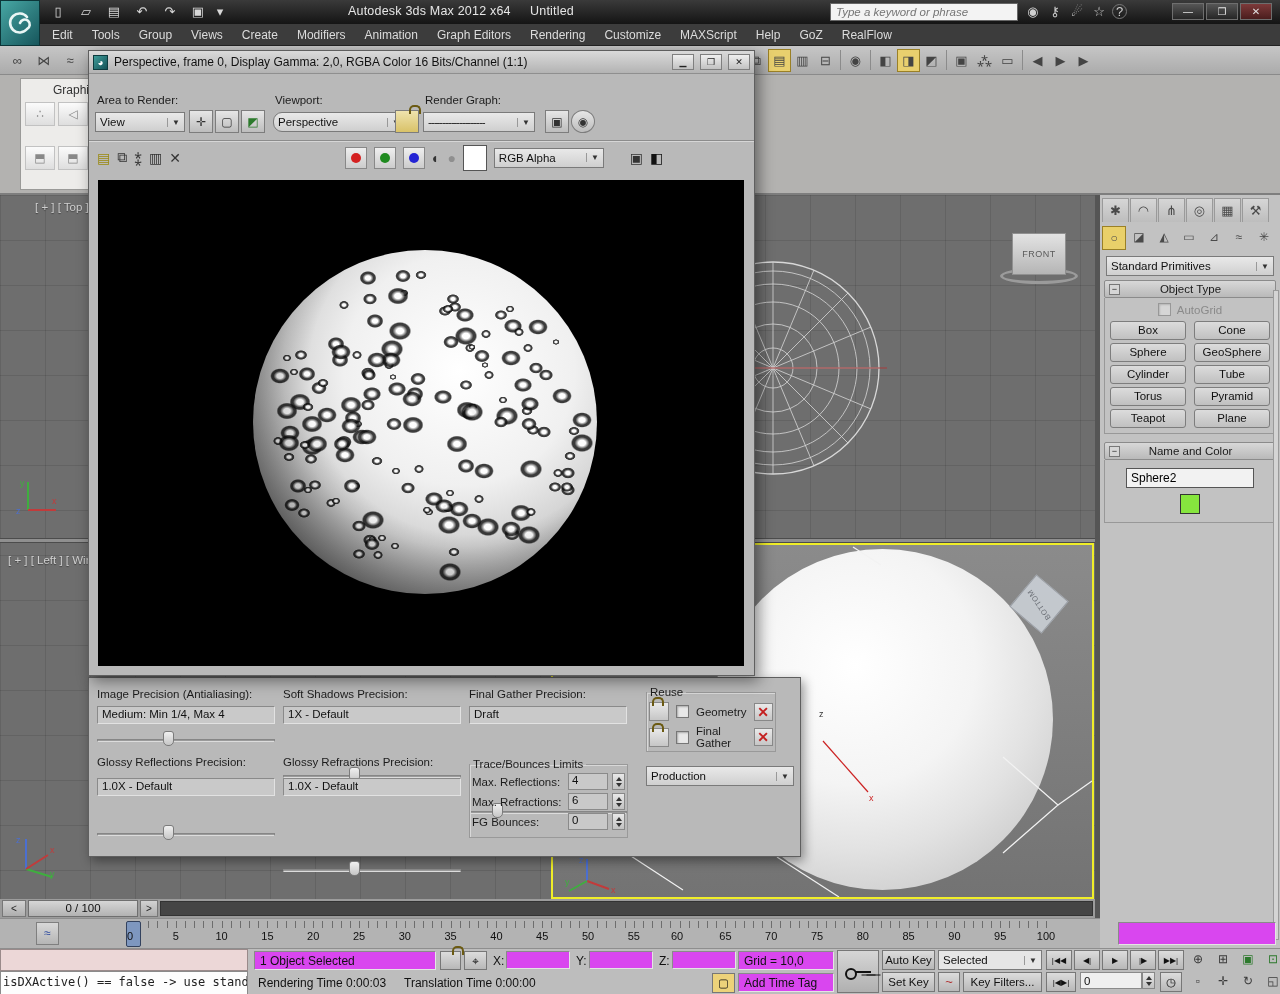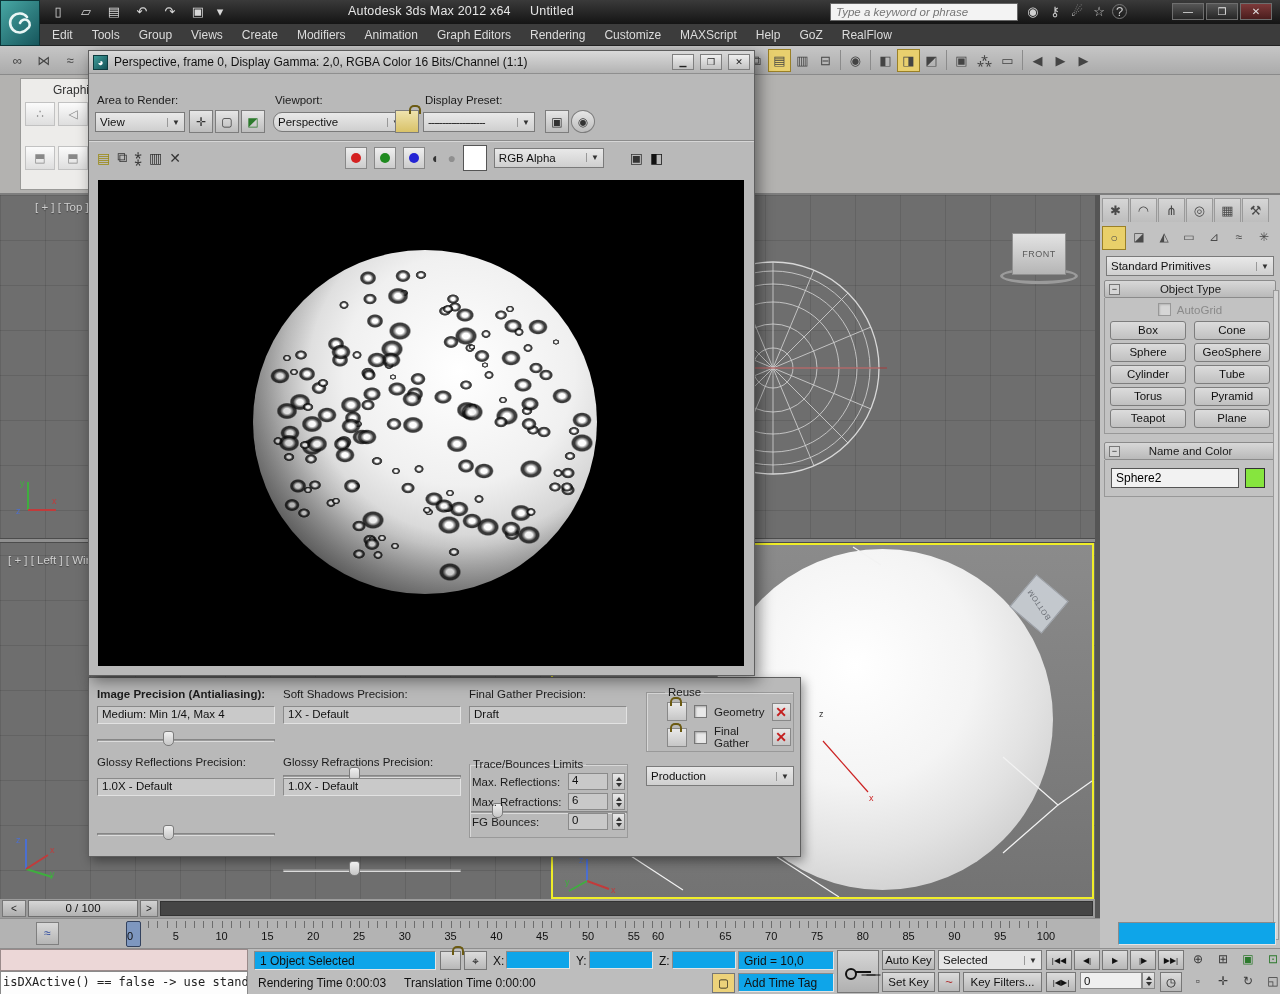--- a/index.html
+++ b/index.html
@@ -109,21 +109,21 @@
   .trackbar { left:0; top:918px; width:1100px; height:30px; background:#b3b3b3; border-top:1px solid #8e8e8e; z-index:55; }
   .ruler { position:absolute; left:130px; top:2px; width:918px; height:26px;
     background:repeating-linear-gradient(90deg, rgba(40,40,40,.5) 0 1px, transparent 1px 9.16px);
     background-size:917px 7px; background-repeat:no-repeat; }
   .tick-label { position:absolute; top:9px; font-size:11px; color:#111; transform:translateX(-50%); }
   .frame-handle { position:absolute; left:-4px; top:0px; width:15px; height:26px; background:#7e97bf; border:1px solid #33425e; border-radius:2px; }
   .mce-btn { position:absolute; left:36px; top:3px; width:23px; height:23px; background:linear-gradient(#d8d8d8,#b5b5b5); border:1px solid #7f7f7f; color:#2d4a9e; text-align:center; line-height:21px; font-size:12px; }
 
   
   .statusbar { left:0; top:948px; width:1280px; height:46px; background:#bdbdbd; border-top:1px solid #8e8e8e; z-index:60; }
-  .sunken { background:#0ea5e9; border:1px solid #8a8a8a; border-right-color:#e4e4e4; border-bottom-color:#e4e4e4; }
+  .sunken { background:#d946ef; border:1px solid #8a8a8a; border-right-color:#e4e4e4; border-bottom-color:#e4e4e4; }
   .st-txt { font-size:12px; color:#111; }
   .pinkline { position:absolute; left:0; top:0; width:248px; height:22px; background:#ecd7d7; border:1px solid #9a8a8a; }
   .listener { position:absolute; left:0; top:22px; width:248px; height:24px; background:#fdfdfd; border:1px solid #8a8a8a; font-family:"DejaVu Sans Mono", monospace; font-size:12px; color:#222; padding:3px 2px; white-space:nowrap; overflow:hidden; }
   .sbtn { background:linear-gradient(#dcdcdc,#b8b8b8); border:1px solid #777; font-size:11.5px; color:#111; text-align:center; }
   .navico { width:24px; height:20px; font-size:12px; color:#3a3a3a; text-align:center; line-height:19px; }
   .keybig { position:absolute; left:837px; top:1px; width:42px; height:43px; background:linear-gradient(#d6d6d6,#b0b0b0); border:1px solid #777; display:flex; align-items:center; justify-content:center; }
   .keyglyph { position:relative; width:26px; height:8px; }
   .keyglyph:before { content:""; position:absolute; left:0; top:0; width:8px; height:8px; border:2.5px solid #111; border-radius:50%; }
   .keyglyph:after { content:""; position:absolute; left:11px; top:3px; width:15px; height:2.5px; background:#111; box-shadow:10px 3px 0 -0.5px #111, 5px 3px 0 -0.5px #111; }
 </style>
@@ -318,21 +318,21 @@
         <span class="objbtn">Torus</span>
         <span class="objbtn">Pyramid</span>
         <span class="objbtn">Teapot</span>
         <span class="objbtn">Plane</span>
       </div>
   </div>
   <div class="rollout-h" style="margin-top:8px;">
     <span class="minus">−</span>
     <span class="t">Name and Color</span>
   </div>
-  <div class="rollout-b" style="display:flex; gap:6px; align-items:center; padding:8px 6px;">
+  <div class="rollout-b" style="display:flex; gap:6px; align-items:center; padding:8px 6px;flex-direction:column;">
     <input class="namefield" value="Sphere2" style="">
     <span style="width: 20px; height: 20px; border: 1px solid rgb(51, 51, 51); background: rgb(134, 229, 62);" id="obj-color"></span>
   </div>
 </div>
 <div class="abs scroll"></div>
 
 <div class="abs rfw">
   <div class="abs rfw-title">
     <span class="rfw-ico">◕</span>
     <span class="txt">Perspective, frame 0, Display Gamma: 2,0, RGBA Color 16 Bits/Channel (1:1)</span>
@@ -350,21 +350,21 @@
   <div class="abs sqbtn" style="left:126px; top:59px;">▢</div>
   <div class="abs sqbtn" style="left:152px; top:59px; color:#2c7a2c;">◩</div>
 
   <div class="abs rfw-label" style="left:186px; top:43px;">Viewport:</div>
   <div class="abs dd" style="left:184px; top:61px; width:132px;border-radius:9px;">
     <span>Perspective</span>
       <span class="arr">▼</span>
   </div>
   <div class="abs sqbtn" style="left:306px; top:59px; background:linear-gradient(#efe3ae,#d9c268);"><span class="padlock"></span></div>
 
-  <div class="abs rfw-label" style="left:336px; top:43px;">Display Preset:</div>
+  <div class="abs rfw-label" style="left:336px; top:43px;">Render Graph:</div>
   <div class="abs dd" style="left:334px; top:61px; width:112px; letter-spacing:-1px;">
     <span>--------------------</span>
       <span class="arr" style="letter-spacing:0;">▼</span>
   </div>
   <div class="abs sqbtn" style="left:456px; top:59px;">▣</div>
   <div class="abs sqbtn" style="left:482px; top:59px; border-radius:50%;">◉</div>
 
   <div class="abs rfw-tools">
     <span class="tool-g" style="color:#9a8a12;">▤</span>
     <span class="tool-g">⧉</span>
@@ -393,21 +393,21 @@
     <span class="tool-g" style="color:#111;">◧</span>
   </div>
 
   <div class="abs canvas">
     <div class="moon" id="moon" style="background-image: radial-gradient(circle at 63% 36%, rgba(0, 0, 0, 0) 52%, rgba(0, 0, 0, 0.35) 76%, rgba(0, 0, 0, 0.85) 97%), radial-gradient(8px 6px at 321px 181px, rgba(255, 255, 255, 0.95) 0px, rgba(255, 255, 255, 0.95) 22%, rgba(15, 15, 15, 0.8) 46%, rgba(15, 15, 15, 0.8) 60%, rgba(0, 0, 0, 0) 70%), radial-gradient(13px 10px at 191px 256px, rgba(255, 255, 255, 0.95) 0px, rgba(255, 255, 255, 0.95) 22%, rgba(15, 15, 15, 0.8) 46%, rgba(15, 15, 15, 0.8) 60%, rgba(0, 0, 0, 0) 70%), radial-gradient(7px 6px at 275px 98px, rgba(255, 255, 255, 0.95) 0px, rgba(255, 255, 255, 0.95) 22%, rgba(15, 15, 15, 0.8) 46%, rgba(15, 15, 15, 0.8) 60%, rgba(0, 0, 0, 0) 70%), radial-gradient(10px 8px at 117px 49px, rgba(255, 255, 255, 0.95) 0px, rgba(255, 255, 255, 0.95) 22%, rgba(15, 15, 15, 0.8) 46%, rgba(15, 15, 15, 0.8) 60%, rgba(0, 0, 0, 0) 70%), radial-gradient(10px 8px at 248px 172px, rgba(255, 255, 255, 0.95) 0px, rgba(255, 255, 255, 0.95) 22%, rgba(15, 15, 15, 0.8) 46%, rgba(15, 15, 15, 0.8) 60%, rgba(0, 0, 0, 0) 70%), radial-gradient(8px 6px at 195px 258px, rgba(255, 255, 255, 0.95) 0px, rgba(255, 255, 255, 0.95) 22%, rgba(15, 15, 15, 0.8) 46%, rgba(15, 15, 15, 0.8) 60%, rgba(0, 0, 0, 0) 70%), radial-gradient(7px 6px at 104px 105px, rgba(255, 255, 255, 0.95) 0px, rgba(255, 255, 255, 0.95) 22%, rgba(15, 15, 15, 0.8) 46%, rgba(15, 15, 15, 0.8) 60%, rgba(0, 0, 0, 0) 70%), radial-gradient(16px 13px at 196px 275px, rgba(255, 255, 255, 0.95) 0px, rgba(255, 255, 255, 0.95) 22%, rgba(15, 15, 15, 0.8) 46%, rgba(15, 15, 15, 0.8) 60%, rgba(0, 0, 0, 0) 70%), radial-gradient(16px 13px at 120px 270px, rgba(255, 255, 255, 0.95) 0px, rgba(255, 255, 255, 0.95) 22%, rgba(15, 15, 15, 0.8) 46%, rgba(15, 15, 15, 0.8) 60%, rgba(0, 0, 0, 0) 70%), radial-gradient(10px 8px at 155px 238px, rgba(255, 255, 255, 0.95) 0px, rgba(255, 255, 255, 0.95) 22%, rgba(15, 15, 15, 0.8) 46%, rgba(15, 15, 15, 0.8) 60%, rgba(0, 0, 0, 0) 70%), radial-gradient(15px 12px at 204px 194px, rgba(255, 255, 255, 0.95) 0px, rgba(255, 255, 255, 0.95) 22%, rgba(15, 15, 15, 0.8) 46%, rgba(15, 15, 15, 0.8) 60%, rgba(0, 0, 0, 0) 70%), radial-gradient(14px 11px at 114px 187px, rgba(255, 255, 255, 0.95) 0px, rgba(255, 255, 255, 0.95) 22%, rgba(15, 15, 15, 0.8) 46%, rgba(15, 15, 15, 0.8) 60%, rgba(0, 0, 0, 0) 70%), radial-gradient(5px 4px at 219px 97px, rgba(255, 255, 255, 0.95) 0px, rgba(255, 255, 255, 0.95) 22%, rgba(15, 15, 15, 0.8) 46%, rgba(15, 15, 15, 0.8) 60%, rgba(0, 0, 0, 0) 70%), radial-gradient(12px 10px at 89px 194px, rgba(255, 255, 255, 0.95) 0px, rgba(255, 255, 255, 0.95) 22%, rgba(15, 15, 15, 0.8) 46%, rgba(15, 15, 15, 0.8) 60%, rgba(0, 0, 0, 0) 70%), radial-gradient(6px 5px at 197px 243px, rgba(255, 255, 255, 0.95) 0px, rgba(255, 255, 255, 0.95) 22%, rgba(15, 15, 15, 0.8) 46%, rgba(15, 15, 15, 0.8) 60%, rgba(0, 0, 0, 0) 70%), radial-gradient(14px 11px at 219px 271px, rgba(255, 255, 255, 0.95) 0px, rgba(255, 255, 255, 0.95) 22%, rgba(15, 15, 15, 0.8) 46%, rgba(15, 15, 15, 0.8) 60%, rgba(0, 0, 0, 0) 70%), radial-gradient(14px 11px at 88px 102px, rgba(255, 255, 255, 0.95) 0px, rgba(255, 255, 255, 0.95) 22%, rgba(15, 15, 15, 0.8) 46%, rgba(15, 15, 15, 0.8) 60%, rgba(0, 0, 0, 0) 70%), radial-gradient(11px 9px at 150px 26px, rgba(255, 255, 255, 0.95) 0px, rgba(255, 255, 255, 0.95) 22%, rgba(15, 15, 15, 0.8) 46%, rgba(15, 15, 15, 0.8) 60%, rgba(0, 0, 0, 0) 70%), radial-gradient(10px 8px at 106px 276px, rgba(255, 255, 255, 0.95) 0px, rgba(255, 255, 255, 0.95) 22%, rgba(15, 15, 15, 0.8) 46%, rgba(15, 15, 15, 0.8) 60%, rgba(0, 0, 0, 0) 70%), radial-gradient(16px 13px at 235px 277px, rgba(255, 255, 255, 0.95) 0px, rgba(255, 255, 255, 0.95) 22%, rgba(15, 15, 15, 0.8) 46%, rgba(15, 15, 15, 0.8) 60%, rgba(0, 0, 0, 0) 70%), radial-gradient(8px 6px at 55px 157px, rgba(255, 255, 255, 0.95) 0px, rgba(255, 255, 255, 0.95) 22%, rgba(15, 15, 15, 0.8) 46%, rgba(15, 15, 15, 0.8) 60%, rgba(0, 0, 0, 0) 70%), radial-gradient(10px 8px at 115px 155px, rgba(255, 255, 255, 0.95) 0px, rgba(255, 255, 255, 0.95) 22%, rgba(15, 15, 15, 0.8) 46%, rgba(15, 15, 15, 0.8) 60%, rgba(0, 0, 0, 0) 70%), radial-gradient(7px 6px at 217px 98px, rgba(255, 255, 255, 0.95) 0px, rgba(255, 255, 255, 0.95) 22%, rgba(15, 15, 15, 0.8) 46%, rgba(15, 15, 15, 0.8) 60%, rgba(0, 0, 0, 0) 70%), radial-gradient(12px 10px at 87px 110px, rgba(255, 255, 255, 0.95) 0px, rgba(255, 255, 255, 0.95) 22%, rgba(15, 15, 15, 0.8) 46%, rgba(15, 15, 15, 0.8) 60%, rgba(0, 0, 0, 0) 70%), radial-gradient(8px 6px at 36px 207px, rgba(255, 255, 255, 0.95) 0px, rgba(255, 255, 255, 0.95) 22%, rgba(15, 15, 15, 0.8) 46%, rgba(15, 15, 15, 0.8) 60%, rgba(0, 0, 0, 0) 70%), radial-gradient(16px 13px at 219px 162px, rgba(255, 255, 255, 0.95) 0px, rgba(255, 255, 255, 0.95) 22%, rgba(15, 15, 15, 0.8) 46%, rgba(15, 15, 15, 0.8) 60%, rgba(0, 0, 0, 0) 70%), radial-gradient(14px 11px at 258px 279px, rgba(255, 255, 255, 0.95) 0px, rgba(255, 255, 255, 0.95) 22%, rgba(15, 15, 15, 0.8) 46%, rgba(15, 15, 15, 0.8) 60%, rgba(0, 0, 0, 0) 70%), radial-gradient(10px 8px at 116px 125px, rgba(255, 255, 255, 0.95) 0px, rgba(255, 255, 255, 0.95) 22%, rgba(15, 15, 15, 0.8) 46%, rgba(15, 15, 15, 0.8) 60%, rgba(0, 0, 0, 0) 70%), radial-gradient(9px 7px at 248px 65px, rgba(255, 255, 255, 0.95) 0px, rgba(255, 255, 255, 0.95) 22%, rgba(15, 15, 15, 0.8) 46%, rgba(15, 15, 15, 0.8) 60%, rgba(0, 0, 0, 0) 70%), radial-gradient(5px 4px at 232px 115px, rgba(255, 255, 255, 0.95) 0px, rgba(255, 255, 255, 0.95) 22%, rgba(15, 15, 15, 0.8) 46%, rgba(15, 15, 15, 0.8) 60%, rgba(0, 0, 0, 0) 70%), radial-gradient(8px 6px at 195px 59px, rgba(255, 255, 255, 0.95) 0px, rgba(255, 255, 255, 0.95) 22%, rgba(15, 15, 15, 0.8) 46%, rgba(15, 15, 15, 0.8) 60%, rgba(0, 0, 0, 0) 70%), radial-gradient(6px 5px at 174px 260px, rgba(255, 255, 255, 0.95) 0px, rgba(255, 255, 255, 0.95) 22%, rgba(15, 15, 15, 0.8) 46%, rgba(15, 15, 15, 0.8) 60%, rgba(0, 0, 0, 0) 70%), radial-gradient(6px 5px at 220px 157px, rgba(255, 255, 255, 0.95) 0px, rgba(255, 255, 255, 0.95) 22%, rgba(15, 15, 15, 0.8) 46%, rgba(15, 15, 15, 0.8) 60%, rgba(0, 0, 0, 0) 70%), radial-gradient(12px 10px at 99px 236px, rgba(255, 255, 255, 0.95) 0px, rgba(255, 255, 255, 0.95) 22%, rgba(15, 15, 15, 0.8) 46%, rgba(15, 15, 15, 0.8) 60%, rgba(0, 0, 0, 0) 70%), radial-gradient(11px 9px at 276px 174px, rgba(255, 255, 255, 0.95) 0px, rgba(255, 255, 255, 0.95) 22%, rgba(15, 15, 15, 0.8) 46%, rgba(15, 15, 15, 0.8) 60%, rgba(0, 0, 0, 0) 70%), radial-gradient(7px 6px at 125px 305px, rgba(255, 255, 255, 0.95) 0px, rgba(255, 255, 255, 0.95) 22%, rgba(15, 15, 15, 0.8) 46%, rgba(15, 15, 15, 0.8) 60%, rgba(0, 0, 0, 0) 70%), radial-gradient(8px 6px at 70px 133px, rgba(255, 255, 255, 0.95) 0px, rgba(255, 255, 255, 0.95) 22%, rgba(15, 15, 15, 0.8) 46%, rgba(15, 15, 15, 0.8) 60%, rgba(0, 0, 0, 0) 70%), radial-gradient(15px 12px at 64px 194px, rgba(255, 255, 255, 0.95) 0px, rgba(255, 255, 255, 0.95) 22%, rgba(15, 15, 15, 0.8) 46%, rgba(15, 15, 15, 0.8) 60%, rgba(0, 0, 0, 0) 70%), radial-gradient(12px 10px at 45px 236px, rgba(255, 255, 255, 0.95) 0px, rgba(255, 255, 255, 0.95) 22%, rgba(15, 15, 15, 0.8) 46%, rgba(15, 15, 15, 0.8) 60%, rgba(0, 0, 0, 0) 70%), radial-gradient(9px 7px at 58px 209px, rgba(255, 255, 255, 0.95) 0px, rgba(255, 255, 255, 0.95) 22%, rgba(15, 15, 15, 0.8) 46%, rgba(15, 15, 15, 0.8) 60%, rgba(0, 0, 0, 0) 70%), radial-gradient(5px 4px at 140px 127px, rgba(255, 255, 255, 0.95) 0px, rgba(255, 255, 255, 0.95) 22%, rgba(15, 15, 15, 0.8) 46%, rgba(15, 15, 15, 0.8) 60%, rgba(0, 0, 0, 0) 70%), radial-gradient(5px 4px at 303px 92px, rgba(255, 255, 255, 0.95) 0px, rgba(255, 255, 255, 0.95) 22%, rgba(15, 15, 15, 0.8) 46%, rgba(15, 15, 15, 0.8) 60%, rgba(0, 0, 0, 0) 70%), radial-gradient(14px 11px at 309px 146px, rgba(255, 255, 255, 0.95) 0px, rgba(255, 255, 255, 0.95) 22%, rgba(15, 15, 15, 0.8) 46%, rgba(15, 15, 15, 0.8) 60%, rgba(0, 0, 0, 0) 70%), radial-gradient(14px 11px at 27px 126px, rgba(255, 255, 255, 0.95) 0px, rgba(255, 255, 255, 0.95) 22%, rgba(15, 15, 15, 0.8) 46%, rgba(15, 15, 15, 0.8) 60%, rgba(0, 0, 0, 0) 70%), radial-gradient(14px 11px at 329px 170px, rgba(255, 255, 255, 0.95) 0px, rgba(255, 255, 255, 0.95) 22%, rgba(15, 15, 15, 0.8) 46%, rgba(15, 15, 15, 0.8) 60%, rgba(0, 0, 0, 0) 70%), radial-gradient(8px 6px at 124px 211px, rgba(255, 255, 255, 0.95) 0px, rgba(255, 255, 255, 0.95) 22%, rgba(15, 15, 15, 0.8) 46%, rgba(15, 15, 15, 0.8) 60%, rgba(0, 0, 0, 0) 70%), radial-gradient(16px 13px at 278px 219px, rgba(255, 255, 255, 0.95) 0px, rgba(255, 255, 255, 0.95) 22%, rgba(15, 15, 15, 0.8) 46%, rgba(15, 15, 15, 0.8) 60%, rgba(0, 0, 0, 0) 70%), radial-gradient(6px 5px at 83px 251px, rgba(255, 255, 255, 0.95) 0px, rgba(255, 255, 255, 0.95) 22%, rgba(15, 15, 15, 0.8) 46%, rgba(15, 15, 15, 0.8) 60%, rgba(0, 0, 0, 0) 70%), radial-gradient(12px 10px at 122px 71px, rgba(255, 255, 255, 0.95) 0px, rgba(255, 255, 255, 0.95) 22%, rgba(15, 15, 15, 0.8) 46%, rgba(15, 15, 15, 0.8) 60%, rgba(0, 0, 0, 0) 70%), radial-gradient(7px 6px at 166px 219px, rgba(255, 255, 255, 0.95) 0px, rgba(255, 255, 255, 0.95) 22%, rgba(15, 15, 15, 0.8) 46%, rgba(15, 15, 15, 0.8) 60%, rgba(0, 0, 0, 0) 70%), radial-gradient(11px 9px at 39px 255px, rgba(255, 255, 255, 0.95) 0px, rgba(255, 255, 255, 0.95) 22%, rgba(15, 15, 15, 0.8) 46%, rgba(15, 15, 15, 0.8) 60%, rgba(0, 0, 0, 0) 70%), radial-gradient(9px 7px at 302px 237px, rgba(255, 255, 255, 0.95) 0px, rgba(255, 255, 255, 0.95) 22%, rgba(15, 15, 15, 0.8) 46%, rgba(15, 15, 15, 0.8) 60%, rgba(0, 0, 0, 0) 70%), radial-gradient(6px 5px at 55px 240px, rgba(255, 255, 255, 0.95) 0px, rgba(255, 255, 255, 0.95) 22%, rgba(15, 15, 15, 0.8) 46%, rgba(15, 15, 15, 0.8) 60%, rgba(0, 0, 0, 0) 70%), radial-gradient(16px 13px at 147px 81px, rgba(255, 255, 255, 0.95) 0px, rgba(255, 255, 255, 0.95) 22%, rgba(15, 15, 15, 0.8) 46%, rgba(15, 15, 15, 0.8) 60%, rgba(0, 0, 0, 0) 70%), radial-gradient(15px 12px at 34px 161px, rgba(255, 255, 255, 0.95) 0px, rgba(255, 255, 255, 0.95) 22%, rgba(15, 15, 15, 0.8) 46%, rgba(15, 15, 15, 0.8) 60%, rgba(0, 0, 0, 0) 70%), radial-gradient(15px 12px at 98px 155px, rgba(255, 255, 255, 0.95) 0px, rgba(255, 255, 255, 0.95) 22%, rgba(15, 15, 15, 0.8) 46%, rgba(15, 15, 15, 0.8) 60%, rgba(0, 0, 0, 0) 70%), radial-gradient(9px 7px at 202px 57px, rgba(255, 255, 255, 0.95) 0px, rgba(255, 255, 255, 0.95) 22%, rgba(15, 15, 15, 0.8) 46%, rgba(15, 15, 15, 0.8) 60%, rgba(0, 0, 0, 0) 70%), radial-gradient(14px 11px at 231px 221px, rgba(255, 255, 255, 0.95) 0px, rgba(255, 255, 255, 0.95) 22%, rgba(15, 15, 15, 0.8) 46%, rgba(15, 15, 15, 0.8) 60%, rgba(0, 0, 0, 0) 70%), radial-gradient(9px 7px at 280px 180px, rgba(255, 255, 255, 0.95) 0px, rgba(255, 255, 255, 0.95) 22%, rgba(15, 15, 15, 0.8) 46%, rgba(15, 15, 15, 0.8) 60%, rgba(0, 0, 0, 0) 70%), radial-gradient(13px 10px at 144px 139px, rgba(255, 255, 255, 0.95) 0px, rgba(255, 255, 255, 0.95) 22%, rgba(15, 15, 15, 0.8) 46%, rgba(15, 15, 15, 0.8) 60%, rgba(0, 0, 0, 0) 70%), radial-gradient(11px 9px at 119px 294px, rgba(255, 255, 255, 0.95) 0px, rgba(255, 255, 255, 0.95) 22%, rgba(15, 15, 15, 0.8) 46%, rgba(15, 15, 15, 0.8) 60%, rgba(0, 0, 0, 0) 70%), radial-gradient(14px 11px at 124px 110px, rgba(255, 255, 255, 0.95) 0px, rgba(255, 255, 255, 0.95) 22%, rgba(15, 15, 15, 0.8) 46%, rgba(15, 15, 15, 0.8) 60%, rgba(0, 0, 0, 0) 70%), radial-gradient(10px 8px at 115px 123px, rgba(255, 255, 255, 0.95) 0px, rgba(255, 255, 255, 0.95) 22%, rgba(15, 15, 15, 0.8) 46%, rgba(15, 15, 15, 0.8) 60%, rgba(0, 0, 0, 0) 70%), radial-gradient(10px 8px at 216px 164px, rgba(255, 255, 255, 0.95) 0px, rgba(255, 255, 255, 0.95) 22%, rgba(15, 15, 15, 0.8) 46%, rgba(15, 15, 15, 0.8) 60%, rgba(0, 0, 0, 0) 70%), radial-gradient(11px 9px at 165px 129px, rgba(255, 255, 255, 0.95) 0px, rgba(255, 255, 255, 0.95) 22%, rgba(15, 15, 15, 0.8) 46%, rgba(15, 15, 15, 0.8) 60%, rgba(0, 0, 0, 0) 70%), radial-gradient(16px 13px at 329px 193px, rgba(255, 255, 255, 0.95) 0px, rgba(255, 255, 255, 0.95) 22%, rgba(15, 15, 15, 0.8) 46%, rgba(15, 15, 15, 0.8) 60%, rgba(0, 0, 0, 0) 70%), radial-gradient(7px 6px at 78px 253px, rgba(255, 255, 255, 0.95) 0px, rgba(255, 255, 255, 0.95) 22%, rgba(15, 15, 15, 0.8) 46%, rgba(15, 15, 15, 0.8) 60%, rgba(0, 0, 0, 0) 70%), radial-gradient(6px 5px at 257px 59px, rgba(255, 255, 255, 0.95) 0px, rgba(255, 255, 255, 0.95) 22%, rgba(15, 15, 15, 0.8) 46%, rgba(15, 15, 15, 0.8) 60%, rgba(0, 0, 0, 0) 70%), radial-gradient(11px 9px at 259px 284px, rgba(255, 255, 255, 0.95) 0px, rgba(255, 255, 255, 0.95) 22%, rgba(15, 15, 15, 0.8) 46%, rgba(15, 15, 15, 0.8) 60%, rgba(0, 0, 0, 0) 70%), radial-gradient(11px 9px at 198px 92px, rgba(255, 255, 255, 0.95) 0px, rgba(255, 255, 255, 0.95) 22%, rgba(15, 15, 15, 0.8) 46%, rgba(15, 15, 15, 0.8) 60%, rgba(0, 0, 0, 0) 70%), radial-gradient(9px 7px at 314px 237px, rgba(255, 255, 255, 0.95) 0px, rgba(255, 255, 255, 0.95) 22%, rgba(15, 15, 15, 0.8) 46%, rgba(15, 15, 15, 0.8) 60%, rgba(0, 0, 0, 0) 70%), radial-gradient(14px 11px at 138px 110px, rgba(255, 255, 255, 0.95) 0px, rgba(255, 255, 255, 0.95) 22%, rgba(15, 15, 15, 0.8) 46%, rgba(15, 15, 15, 0.8) 60%, rgba(0, 0, 0, 0) 70%), radial-gradient(12px 10px at 54px 124px, rgba(255, 255, 255, 0.95) 0px, rgba(255, 255, 255, 0.95) 22%, rgba(15, 15, 15, 0.8) 46%, rgba(15, 15, 15, 0.8) 60%, rgba(0, 0, 0, 0) 70%), radial-gradient(15px 12px at 47px 152px, rgba(255, 255, 255, 0.95) 0px, rgba(255, 255, 255, 0.95) 22%, rgba(15, 15, 15, 0.8) 46%, rgba(15, 15, 15, 0.8) 60%, rgba(0, 0, 0, 0) 70%), radial-gradient(14px 11px at 109px 187px, rgba(255, 255, 255, 0.95) 0px, rgba(255, 255, 255, 0.95) 22%, rgba(15, 15, 15, 0.8) 46%, rgba(15, 15, 15, 0.8) 60%, rgba(0, 0, 0, 0) 70%), radial-gradient(15px 12px at 145px 46px, rgba(255, 255, 255, 0.95) 0px, rgba(255, 255, 255, 0.95) 22%, rgba(15, 15, 15, 0.8) 46%, rgba(15, 15, 15, 0.8) 60%, rgba(0, 0, 0, 0) 70%), radial-gradient(13px 10px at 212px 65px, rgba(255, 255, 255, 0.95) 0px, rgba(255, 255, 255, 0.95) 22%, rgba(15, 15, 15, 0.8) 46%, rgba(15, 15, 15, 0.8) 60%, rgba(0, 0, 0, 0) 70%), radial-gradient(6px 5px at 250px 150px, rgba(255, 255, 255, 0.95) 0px, rgba(255, 255, 255, 0.95) 22%, rgba(15, 15, 15, 0.8) 46%, rgba(15, 15, 15, 0.8) 60%, rgba(0, 0, 0, 0) 70%), radial-gradient(7px 6px at 278px 262px, rgba(255, 255, 255, 0.95) 0px, rgba(255, 255, 255, 0.95) 22%, rgba(15, 15, 15, 0.8) 46%, rgba(15, 15, 15, 0.8) 60%, rgba(0, 0, 0, 0) 70%), radial-gradient(6px 5px at 143px 221px, rgba(255, 255, 255, 0.95) 0px, rgba(255, 255, 255, 0.95) 22%, rgba(15, 15, 15, 0.8) 46%, rgba(15, 15, 15, 0.8) 60%, rgba(0, 0, 0, 0) 70%), radial-gradient(6px 5px at 34px 108px, rgba(255, 255, 255, 0.95) 0px, rgba(255, 255, 255, 0.95) 22%, rgba(15, 15, 15, 0.8) 46%, rgba(15, 15, 15, 0.8) 60%, rgba(0, 0, 0, 0) 70%), radial-gradient(14px 11px at 98px 176px, rgba(255, 255, 255, 0.95) 0px, rgba(255, 255, 255, 0.95) 22%, rgba(15, 15, 15, 0.8) 46%, rgba(15, 15, 15, 0.8) 60%, rgba(0, 0, 0, 0) 70%), radial-gradient(16px 13px at 213px 86px, rgba(255, 255, 255, 0.95) 0px, rgba(255, 255, 255, 0.95) 22%, rgba(15, 15, 15, 0.8) 46%, rgba(15, 15, 15, 0.8) 60%, rgba(0, 0, 0, 0) 70%), radial-gradient(7px 6px at 305px 223px, rgba(255, 255, 255, 0.95) 0px, rgba(255, 255, 255, 0.95) 22%, rgba(15, 15, 15, 0.8) 46%, rgba(15, 15, 15, 0.8) 60%, rgba(0, 0, 0, 0) 70%), radial-gradient(13px 10px at 277px 154px, rgba(255, 255, 255, 0.95) 0px, rgba(255, 255, 255, 0.95) 22%, rgba(15, 15, 15, 0.8) 46%, rgba(15, 15, 15, 0.8) 60%, rgba(0, 0, 0, 0) 70%), radial-gradient(15px 12px at 59px 174px, rgba(255, 255, 255, 0.95) 0px, rgba(255, 255, 255, 0.95) 22%, rgba(15, 15, 15, 0.8) 46%, rgba(15, 15, 15, 0.8) 60%, rgba(0, 0, 0, 0) 70%), radial-gradient(14px 11px at 92px 205px, rgba(255, 255, 255, 0.95) 0px, rgba(255, 255, 255, 0.95) 22%, rgba(15, 15, 15, 0.8) 46%, rgba(15, 15, 15, 0.8) 60%, rgba(0, 0, 0, 0) 70%), radial-gradient(8px 6px at 274px 161px, rgba(255, 255, 255, 0.95) 0px, rgba(255, 255, 255, 0.95) 22%, rgba(15, 15, 15, 0.8) 46%, rgba(15, 15, 15, 0.8) 60%, rgba(0, 0, 0, 0) 70%), radial-gradient(15px 12px at 36px 193px, rgba(255, 255, 255, 0.95) 0px, rgba(255, 255, 255, 0.95) 22%, rgba(15, 15, 15, 0.8) 46%, rgba(15, 15, 15, 0.8) 60%, rgba(0, 0, 0, 0) 70%), radial-gradient(14px 11px at 74px 165px, rgba(255, 255, 255, 0.95) 0px, rgba(255, 255, 255, 0.95) 22%, rgba(15, 15, 15, 0.8) 46%, rgba(15, 15, 15, 0.8) 60%, rgba(0, 0, 0, 0) 70%), radial-gradient(8px 6px at 317px 206px, rgba(255, 255, 255, 0.95) 0px, rgba(255, 255, 255, 0.95) 22%, rgba(15, 15, 15, 0.8) 46%, rgba(15, 15, 15, 0.8) 60%, rgba(0, 0, 0, 0) 70%), radial-gradient(13px 10px at 270px 135px, rgba(255, 255, 255, 0.95) 0px, rgba(255, 255, 255, 0.95) 22%, rgba(15, 15, 15, 0.8) 46%, rgba(15, 15, 15, 0.8) 60%, rgba(0, 0, 0, 0) 70%), radial-gradient(14px 11px at 159px 149px, rgba(255, 255, 255, 0.95) 0px, rgba(255, 255, 255, 0.95) 22%, rgba(15, 15, 15, 0.8) 46%, rgba(15, 15, 15, 0.8) 60%, rgba(0, 0, 0, 0) 70%), radial-gradient(6px 5px at 176px 262px, rgba(255, 255, 255, 0.95) 0px, rgba(255, 255, 255, 0.95) 22%, rgba(15, 15, 15, 0.8) 46%, rgba(15, 15, 15, 0.8) 60%, rgba(0, 0, 0, 0) 70%), radial-gradient(8px 6px at 52px 195px, rgba(255, 255, 255, 0.95) 0px, rgba(255, 255, 255, 0.95) 22%, rgba(15, 15, 15, 0.8) 46%, rgba(15, 15, 15, 0.8) 60%, rgba(0, 0, 0, 0) 70%), radial-gradient(8px 6px at 277px 155px, rgba(255, 255, 255, 0.95) 0px, rgba(255, 255, 255, 0.95) 22%, rgba(15, 15, 15, 0.8) 46%, rgba(15, 15, 15, 0.8) 60%, rgba(0, 0, 0, 0) 70%), radial-gradient(11px 9px at 66px 138px, rgba(255, 255, 255, 0.95) 0px, rgba(255, 255, 255, 0.95) 22%, rgba(15, 15, 15, 0.8) 46%, rgba(15, 15, 15, 0.8) 60%, rgba(0, 0, 0, 0) 70%), radial-gradient(14px 11px at 285px 77px, rgba(255, 255, 255, 0.95) 0px, rgba(255, 255, 255, 0.95) 22%, rgba(15, 15, 15, 0.8) 46%, rgba(15, 15, 15, 0.8) 60%, rgba(0, 0, 0, 0) 70%), radial-gradient(9px 7px at 106px 304px, rgba(255, 255, 255, 0.95) 0px, rgba(255, 255, 255, 0.95) 22%, rgba(15, 15, 15, 0.8) 46%, rgba(15, 15, 15, 0.8) 60%, rgba(0, 0, 0, 0) 70%), radial-gradient(12px 10px at 83px 94px, rgba(255, 255, 255, 0.95) 0px, rgba(255, 255, 255, 0.95) 22%, rgba(15, 15, 15, 0.8) 46%, rgba(15, 15, 15, 0.8) 60%, rgba(0, 0, 0, 0) 70%), radial-gradient(7px 6px at 266px 82px, rgba(255, 255, 255, 0.95) 0px, rgba(255, 255, 255, 0.95) 22%, rgba(15, 15, 15, 0.8) 46%, rgba(15, 15, 15, 0.8) 60%, rgba(0, 0, 0, 0) 70%), radial-gradient(14px 11px at 258px 108px, rgba(255, 255, 255, 0.95) 0px, rgba(255, 255, 255, 0.95) 22%, rgba(15, 15, 15, 0.8) 46%, rgba(15, 15, 15, 0.8) 60%, rgba(0, 0, 0, 0) 70%), radial-gradient(12px 10px at 100px 168px, rgba(255, 255, 255, 0.95) 0px, rgba(255, 255, 255, 0.95) 22%, rgba(15, 15, 15, 0.8) 46%, rgba(15, 15, 15, 0.8) 60%, rgba(0, 0, 0, 0) 70%), radial-gradient(10px 8px at 291px 182px, rgba(255, 255, 255, 0.95) 0px, rgba(255, 255, 255, 0.95) 22%, rgba(15, 15, 15, 0.8) 46%, rgba(15, 15, 15, 0.8) 60%, rgba(0, 0, 0, 0) 70%), radial-gradient(13px 10px at 119px 144px, rgba(255, 255, 255, 0.95) 0px, rgba(255, 255, 255, 0.95) 22%, rgba(15, 15, 15, 0.8) 46%, rgba(15, 15, 15, 0.8) 60%, rgba(0, 0, 0, 0) 70%), radial-gradient(7px 6px at 236px 125px, rgba(255, 255, 255, 0.95) 0px, rgba(255, 255, 255, 0.95) 22%, rgba(15, 15, 15, 0.8) 46%, rgba(15, 15, 15, 0.8) 60%, rgba(0, 0, 0, 0) 70%), radial-gradient(9px 7px at 213px 135px, rgba(255, 255, 255, 0.95) 0px, rgba(255, 255, 255, 0.95) 22%, rgba(15, 15, 15, 0.8) 46%, rgba(15, 15, 15, 0.8) 60%, rgba(0, 0, 0, 0) 70%), radial-gradient(11px 9px at 141px 174px, rgba(255, 255, 255, 0.95) 0px, rgba(255, 255, 255, 0.95) 22%, rgba(15, 15, 15, 0.8) 46%, rgba(15, 15, 15, 0.8) 60%, rgba(0, 0, 0, 0) 70%), radial-gradient(10px 8px at 293px 125px, rgba(255, 255, 255, 0.95) 0px, rgba(255, 255, 255, 0.95) 22%, rgba(15, 15, 15, 0.8) 46%, rgba(15, 15, 15, 0.8) 60%, rgba(0, 0, 0, 0) 70%), radial-gradient(5px 4px at 119px 289px, rgba(255, 255, 255, 0.95) 0px, rgba(255, 255, 255, 0.95) 22%, rgba(15, 15, 15, 0.8) 46%, rgba(15, 15, 15, 0.8) 60%, rgba(0, 0, 0, 0) 70%), radial-gradient(10px 8px at 315px 240px, rgba(255, 255, 255, 0.95) 0px, rgba(255, 255, 255, 0.95) 22%, rgba(15, 15, 15, 0.8) 46%, rgba(15, 15, 15, 0.8) 60%, rgba(0, 0, 0, 0) 70%), radial-gradient(11px 9px at 91px 192px, rgba(255, 255, 255, 0.95) 0px, rgba(255, 255, 255, 0.95) 22%, rgba(15, 15, 15, 0.8) 46%, rgba(15, 15, 15, 0.8) 60%, rgba(0, 0, 0, 0) 70%), radial-gradient(9px 7px at 62px 235px, rgba(255, 255, 255, 0.95) 0px, rgba(255, 255, 255, 0.95) 22%, rgba(15, 15, 15, 0.8) 46%, rgba(15, 15, 15, 0.8) 60%, rgba(0, 0, 0, 0) 70%), radial-gradient(6px 5px at 105px 174px, rgba(255, 255, 255, 0.95) 0px, rgba(255, 255, 255, 0.95) 22%, rgba(15, 15, 15, 0.8) 46%, rgba(15, 15, 15, 0.8) 60%, rgba(0, 0, 0, 0) 70%), radial-gradient(12px 10px at 213px 216px, rgba(255, 255, 255, 0.95) 0px, rgba(255, 255, 255, 0.95) 22%, rgba(15, 15, 15, 0.8) 46%, rgba(15, 15, 15, 0.8) 60%, rgba(0, 0, 0, 0) 70%), radial-gradient(16px 13px at 276px 285px, rgba(255, 255, 255, 0.95) 0px, rgba(255, 255, 255, 0.95) 22%, rgba(15, 15, 15, 0.8) 46%, rgba(15, 15, 15, 0.8) 60%, rgba(0, 0, 0, 0) 70%), radial-gradient(10px 8px at 283px 118px, rgba(255, 255, 255, 0.95) 0px, rgba(255, 255, 255, 0.95) 22%, rgba(15, 15, 15, 0.8) 46%, rgba(15, 15, 15, 0.8) 60%, rgba(0, 0, 0, 0) 70%), radial-gradient(13px 10px at 181px 249px, rgba(255, 255, 255, 0.95) 0px, rgba(255, 255, 255, 0.95) 22%, rgba(15, 15, 15, 0.8) 46%, rgba(15, 15, 15, 0.8) 60%, rgba(0, 0, 0, 0) 70%), radial-gradient(15px 12px at 214px 160px, rgba(255, 255, 255, 0.95) 0px, rgba(255, 255, 255, 0.95) 22%, rgba(15, 15, 15, 0.8) 46%, rgba(15, 15, 15, 0.8) 60%, rgba(0, 0, 0, 0) 70%), radial-gradient(16px 13px at 139px 99px, rgba(255, 255, 255, 0.95) 0px, rgba(255, 255, 255, 0.95) 22%, rgba(15, 15, 15, 0.8) 46%, rgba(15, 15, 15, 0.8) 60%, rgba(0, 0, 0, 0) 70%), radial-gradient(12px 10px at 115px 28px, rgba(255, 255, 255, 0.95) 0px, rgba(255, 255, 255, 0.95) 22%, rgba(15, 15, 15, 0.8) 46%, rgba(15, 15, 15, 0.8) 60%, rgba(0, 0, 0, 0) 70%), radial-gradient(7px 6px at 136px 115px, rgba(255, 255, 255, 0.95) 0px, rgba(255, 255, 255, 0.95) 22%, rgba(15, 15, 15, 0.8) 46%, rgba(15, 15, 15, 0.8) 60%, rgba(0, 0, 0, 0) 70%), radial-gradient(15px 12px at 160px 175px, rgba(255, 255, 255, 0.95) 0px, rgba(255, 255, 255, 0.95) 22%, rgba(15, 15, 15, 0.8) 46%, rgba(15, 15, 15, 0.8) 60%, rgba(0, 0, 0, 0) 70%), radial-gradient(9px 7px at 51px 263px, rgba(255, 255, 255, 0.95) 0px, rgba(255, 255, 255, 0.95) 22%, rgba(15, 15, 15, 0.8) 46%, rgba(15, 15, 15, 0.8) 60%, rgba(0, 0, 0, 0) 70%), radial-gradient(15px 12px at 59px 197px, rgba(255, 255, 255, 0.95) 0px, rgba(255, 255, 255, 0.95) 22%, rgba(15, 15, 15, 0.8) 46%, rgba(15, 15, 15, 0.8) 60%, rgba(0, 0, 0, 0) 70%), radial-gradient(14px 11px at 206px 259px, rgba(255, 255, 255, 0.95) 0px, rgba(255, 255, 255, 0.95) 22%, rgba(15, 15, 15, 0.8) 46%, rgba(15, 15, 15, 0.8) 60%, rgba(0, 0, 0, 0) 70%), radial-gradient(12px 10px at 162px 144px, rgba(255, 255, 255, 0.95) 0px, rgba(255, 255, 255, 0.95) 22%, rgba(15, 15, 15, 0.8) 46%, rgba(15, 15, 15, 0.8) 60%, rgba(0, 0, 0, 0) 70%), radial-gradient(15px 12px at 268px 263px, rgba(255, 255, 255, 0.95) 0px, rgba(255, 255, 255, 0.95) 22%, rgba(15, 15, 15, 0.8) 46%, rgba(15, 15, 15, 0.8) 60%, rgba(0, 0, 0, 0) 70%), radial-gradient(13px 10px at 260px 76px, rgba(255, 255, 255, 0.95) 0px, rgba(255, 255, 255, 0.95) 22%, rgba(15, 15, 15, 0.8) 46%, rgba(15, 15, 15, 0.8) 60%, rgba(0, 0, 0, 0) 70%), radial-gradient(13px 10px at 190px 147px, rgba(255, 255, 255, 0.95) 0px, rgba(255, 255, 255, 0.95) 22%, rgba(15, 15, 15, 0.8) 46%, rgba(15, 15, 15, 0.8) 60%, rgba(0, 0, 0, 0) 70%), radial-gradient(11px 9px at 229px 106px, rgba(255, 255, 255, 0.95) 0px, rgba(255, 255, 255, 0.95) 22%, rgba(15, 15, 15, 0.8) 46%, rgba(15, 15, 15, 0.8) 60%, rgba(0, 0, 0, 0) 70%), radial-gradient(7px 6px at 25px 191px, rgba(255, 255, 255, 0.95) 0px, rgba(255, 255, 255, 0.95) 22%, rgba(15, 15, 15, 0.8) 46%, rgba(15, 15, 15, 0.8) 60%, rgba(0, 0, 0, 0) 70%), radial-gradient(6px 5px at 103px 236px, rgba(255, 255, 255, 0.95) 0px, rgba(255, 255, 255, 0.95) 22%, rgba(15, 15, 15, 0.8) 46%, rgba(15, 15, 15, 0.8) 60%, rgba(0, 0, 0, 0) 70%), radial-gradient(6px 5px at 41px 122px, rgba(255, 255, 255, 0.95) 0px, rgba(255, 255, 255, 0.95) 22%, rgba(15, 15, 15, 0.8) 46%, rgba(15, 15, 15, 0.8) 60%, rgba(0, 0, 0, 0) 70%), radial-gradient(7px 6px at 226px 249px, rgba(255, 255, 255, 0.95) 0px, rgba(255, 255, 255, 0.95) 22%, rgba(15, 15, 15, 0.8) 46%, rgba(15, 15, 15, 0.8) 60%, rgba(0, 0, 0, 0) 70%), radial-gradient(8px 6px at 168px 25px, rgba(255, 255, 255, 0.95) 0px, rgba(255, 255, 255, 0.95) 22%, rgba(15, 15, 15, 0.8) 46%, rgba(15, 15, 15, 0.8) 60%, rgba(0, 0, 0, 0) 70%), radial-gradient(10px 8px at 117px 290px, rgba(255, 255, 255, 0.95) 0px, rgba(255, 255, 255, 0.95) 22%, rgba(15, 15, 15, 0.8) 46%, rgba(15, 15, 15, 0.8) 60%, rgba(0, 0, 0, 0) 70%), radial-gradient(9px 7px at 192px 61px, rgba(255, 255, 255, 0.95) 0px, rgba(255, 255, 255, 0.95) 22%, rgba(15, 15, 15, 0.8) 46%, rgba(15, 15, 15, 0.8) 60%, rgba(0, 0, 0, 0) 70%), radial-gradient(10px 8px at 315px 223px, rgba(255, 255, 255, 0.95) 0px, rgba(255, 255, 255, 0.95) 22%, rgba(15, 15, 15, 0.8) 46%, rgba(15, 15, 15, 0.8) 60%, rgba(0, 0, 0, 0) 70%), radial-gradient(6px 5px at 142px 296px, rgba(255, 255, 255, 0.95) 0px, rgba(255, 255, 255, 0.95) 22%, rgba(15, 15, 15, 0.8) 46%, rgba(15, 15, 15, 0.8) 60%, rgba(0, 0, 0, 0) 70%), radial-gradient(7px 6px at 91px 55px, rgba(255, 255, 255, 0.95) 0px, rgba(255, 255, 255, 0.95) 22%, rgba(15, 15, 15, 0.8) 46%, rgba(15, 15, 15, 0.8) 60%, rgba(0, 0, 0, 0) 70%), radial-gradient(16px 13px at 197px 322px, rgba(255, 255, 255, 0.95) 0px, rgba(255, 255, 255, 0.95) 22%, rgba(15, 15, 15, 0.8) 46%, rgba(15, 15, 15, 0.8) 60%, rgba(0, 0, 0, 0) 70%), radial-gradient(6px 5px at 129px 288px, rgba(255, 255, 255, 0.95) 0px, rgba(255, 255, 255, 0.95) 22%, rgba(15, 15, 15, 0.8) 46%, rgba(15, 15, 15, 0.8) 60%, rgba(0, 0, 0, 0) 70%), radial-gradient(14px 11px at 37px 183px, rgba(255, 255, 255, 0.95) 0px, rgba(255, 255, 255, 0.95) 22%, rgba(15, 15, 15, 0.8) 46%, rgba(15, 15, 15, 0.8) 60%, rgba(0, 0, 0, 0) 70%), radial-gradient(7px 6px at 233px 84px, rgba(255, 255, 255, 0.95) 0px, rgba(255, 255, 255, 0.95) 22%, rgba(15, 15, 15, 0.8) 46%, rgba(15, 15, 15, 0.8) 60%, rgba(0, 0, 0, 0) 70%), radial-gradient(8px 6px at 201px 302px, rgba(255, 255, 255, 0.95) 0px, rgba(255, 255, 255, 0.95) 22%, rgba(15, 15, 15, 0.8) 46%, rgba(15, 15, 15, 0.8) 60%, rgba(0, 0, 0, 0) 70%), radial-gradient(9px 7px at 200px 49px, rgba(255, 255, 255, 0.95) 0px, rgba(255, 255, 255, 0.95) 22%, rgba(15, 15, 15, 0.8) 46%, rgba(15, 15, 15, 0.8) 60%, rgba(0, 0, 0, 0) 70%), radial-gradient(16px 13px at 254px 166px, rgba(255, 255, 255, 0.95) 0px, rgba(255, 255, 255, 0.95) 22%, rgba(15, 15, 15, 0.8) 46%, rgba(15, 15, 15, 0.8) 60%, rgba(0, 0, 0, 0) 70%), radial-gradient(9px 7px at 48px 105px, rgba(255, 255, 255, 0.95) 0px, rgba(255, 255, 255, 0.95) 22%, rgba(15, 15, 15, 0.8) 46%, rgba(15, 15, 15, 0.8) 60%, rgba(0, 0, 0, 0) 70%), radial-gradient(6px 5px at 151px 43px, rgba(255, 255, 255, 0.95) 0px, rgba(255, 255, 255, 0.95) 22%, rgba(15, 15, 15, 0.8) 46%, rgba(15, 15, 15, 0.8) 60%, rgba(0, 0, 0, 0) 70%), radial-gradient(circle at 60% 35%, rgb(255, 255, 255) 0%, rgb(240, 240, 240) 38%, rgb(210, 210, 210) 58%, rgb(150, 150, 150) 76%, rgb(60, 60, 60) 92%, rgb(20, 20, 20) 100%);"></div>
   </div>
 </div>
 
 <div class="abs mrpanel">
 
-  <div class="abs mr-label" style="left:8px; top:10px;font-weight:bold;">Image Precision (Antialiasing):</div>
+  <div class="abs mr-label" style="left:8px; top:10px;">Image Precision (Antialiasing):</div>
   <div class="abs mr-field" style="left:8px; top:28px; width:178px;">Medium: Min 1/4, Max 4</div>
   <div class="abs slider" style="left:8px; top:52px; width:178px;">
       <span class="groove"></span>
       <span class="handle" id="sl-ip" style="left: calc(40% - 5px);"></span>
     </div>
   <div class="abs mr-label" style="left:8px; top:78px;">Glossy Reflections Precision:</div>
   <div class="abs mr-field" style="left:8px; top:100px; width:178px;">1.0X - Default</div>
   <div class="abs slider" style="left:8px; top:128px; width:178px;">
       <span class="groove"></span>
       <span class="handle" id="sl-gr" style="left: calc(40% - 5px);"></span>
@@ -455,21 +455,21 @@
           <span class="mr-label" style="width: 92px;">FG Bounces:</span>
           <span class="spinfield">0</span>
           <span class="spinner">
             <b class="up"></b>
             <b class="dn"></b>
           </span>
         </div>
       </div>
   </fieldset>
 
-  <fieldset class="abs grpbox" style="left:557px; top:8px; width:124px; height:66px; background:transparent;padding-left:18px;">
+  <fieldset class="abs grpbox" style="left:557px; top:8px; width:124px; height:66px; background:transparent;">
     <legend>Reuse</legend>
     <div id="reuse-rows">
         <div style="display: flex; align-items: center; gap: 7px; margin: 4px 2px;">
           <span class="lockbtn"><span class="padlock" style="margin-top: 5px;"></span></span>
           <span class="checkbox"></span>
           <span class="mr-label" style="flex: 1 1 0%;">Geometry</span>
           <span class="redx">✕</span>
         </div>
         <div style="display: flex; align-items: center; gap: 7px; margin: 4px 2px;">
           <span class="lockbtn"><span class="padlock" style="margin-top: 5px;"></span></span>
@@ -502,21 +502,21 @@
       <span class="tick-label" style="left: 91.6px;">10</span>
       <span class="tick-label" style="left: 137.4px;">15</span>
       <span class="tick-label" style="left: 183.2px;">20</span>
       <span class="tick-label" style="left: 229px;">25</span>
       <span class="tick-label" style="left: 274.8px;">30</span>
       <span class="tick-label" style="left: 320.6px;">35</span>
       <span class="tick-label" style="left: 366.4px;">40</span>
       <span class="tick-label" style="left: 412.2px;">45</span>
       <span class="tick-label" style="left: 458px;">50</span>
       <span class="tick-label" style="left: 503.8px;">55</span>
-      <span class="tick-label" style="left: 528px;">60</span>
+      <span class="tick-label" style="left: 547px;">60</span>
       <span class="tick-label" style="left: 595.4px;">65</span>
       <span class="tick-label" style="left: 641.2px;">70</span>
       <span class="tick-label" style="left: 687px;">75</span>
       <span class="tick-label" style="left: 732.8px;">80</span>
       <span class="tick-label" style="left: 778.6px;">85</span>
       <span class="tick-label" style="left: 824.4px;">90</span>
       <span class="tick-label" style="left: 870.2px;">95</span>
       <span class="tick-label" style="left: 916px;">100</span>
     </div>
   <span class="abs sunken" style="left:1118px; top:3px; width:158px; height:23px;"></span>

